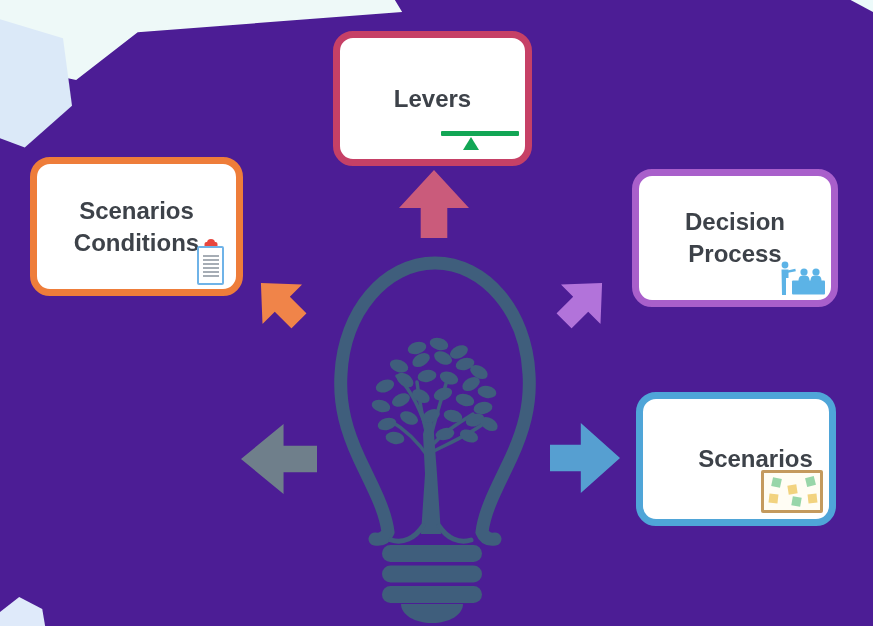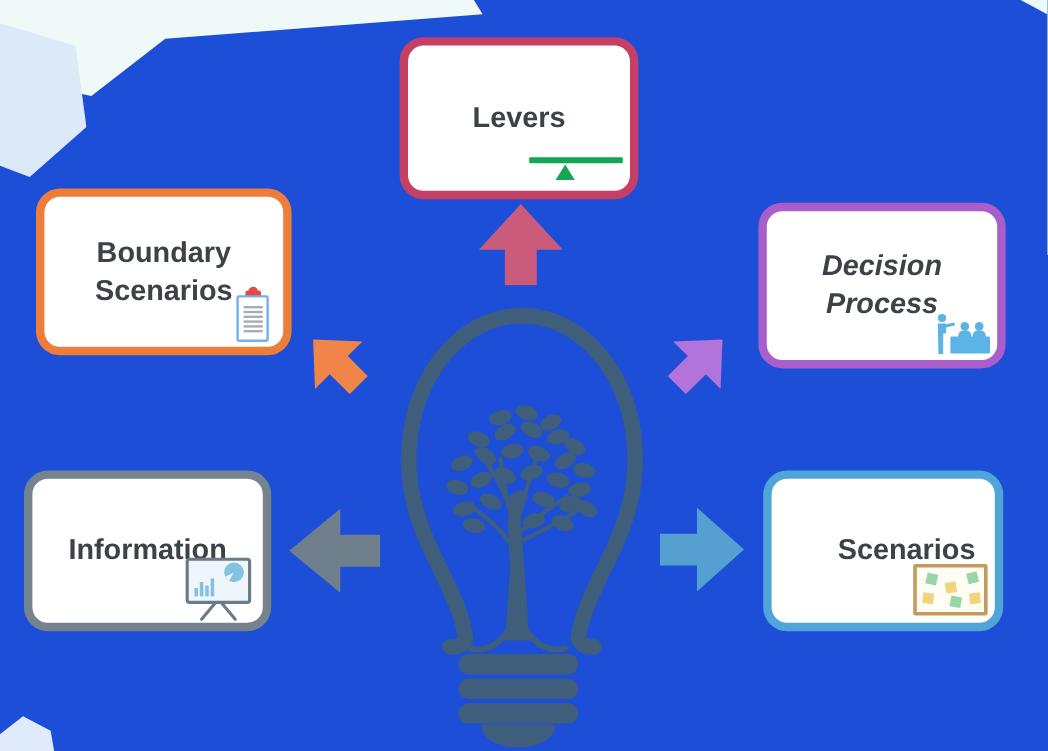--- a/index.html
+++ b/index.html
@@ -1,16 +1,16 @@
 <!DOCTYPE html>
 <html><head>
 <meta charset="utf-8">
 <style>
   html,body{margin:0;padding:0;background:#ffffff;}
-  .canvas{position:relative;width:873px;height:626px;overflow:hidden;background:#1d4ed8;
+  .canvas{position:relative;width:873px;height:626px;overflow:hidden;background:#4c1d95;
           font-family:"Liberation Sans",sans-serif;}
   
   .bg-shape{position:absolute;pointer-events:none;}
   .bg-hex-a{left:0;top:0;width:405px;height:85px;background:#eef9f8;
             clip-path:polygon(0 0,97.5% 0,99.3% 14%,34% 38%,18.8% 94%,0 75%);}
   .bg-hex-b{left:0;top:18px;width:75px;height:135px;background:#dbe9f8;
             clip-path:polygon(0 1%,84% 15%,96% 65%,33% 96%,0 89%);}
   .bg-hex-c{left:0;top:594px;width:48px;height:32px;background:#dfeafa;
             clip-path:polygon(0 56%,40% 9%,88% 47%,94% 100%,0 100%);}
   .bg-hex-d{left:845px;top:0;width:28px;height:12px;background:#ecfafa;
@@ -143,67 +143,49 @@
 
   <div class="node node-levers" style="border-color: rgb(198, 64, 102);">
     <span class="node-label">Levers</span>
     <div class="icon-seesaw">
       <div class="seesaw-bar" style="background: rgb(18, 166, 85);"></div>
       <div class="seesaw-tri" style="border-bottom-color: rgb(18, 166, 85);"></div>
     </div>
   </div>
 
   <div class="node node-boundary" style="border-color: rgb(238, 125, 58);">
-    <span class="node-label">Boundary Scenarios</span>
+    <span class="node-label">Scenarios Conditions</span>
     <div class="icon-clipboard">
       <div class="clip-knob"></div>
       <div class="clip-tab"></div>
       <div class="clip-board">
         <div class="clip-line"></div>
           <div class="clip-line"></div>
           <div class="clip-line"></div>
         <div class="clip-line"></div>
           <div class="clip-line"></div>
           <div class="clip-line"></div>
       </div>
     </div>
   </div>
 
-  <div class="node node-decision" style="border-color: rgb(169, 95, 203); font-style: italic;">
+  <div class="node node-decision" style="border-color: rgb(169, 95, 203);">
     <span class="node-label">Decision Process</span>
     <svg class="icon-panel" width="46" height="36" viewBox="0 0 46 36" fill="#5cb3e6">
       <circle cx="6" cy="5" r="3.4"></circle>
       <path d="M2.5 9.5 L9.5 9.5 L9.5 18 L7 18 L7 35 L3 35 Z"></path>
       <rect x="8.5" y="10.5" width="8" height="2.4" transform="rotate(-12 8.5 10.5)"></rect>
       <circle cx="25" cy="12" r="3.6"></circle>
       <path d="M19.5 21 C19.5 16.5 21.5 15.5 25 15.5 C28.5 15.5 30.5 16.5 30.5 21 Z"></path>
       <circle cx="37" cy="12" r="3.6"></circle>
       <path d="M31.5 21 C31.5 16.5 33.5 15.5 37 15.5 C40.5 15.5 42.5 16.5 42.5 21 Z"></path>
       <rect x="13" y="20.5" width="33" height="14" rx="1"></rect>
     </svg>
   </div>
 
-  <div class="node node-information" style="border-color: rgb(117, 131, 142);">
-    <span class="node-label">Information</span>
-    <svg class="icon-easel" width="56" height="55" viewBox="0 0 56 55">
-      <rect x="2" y="3" width="52" height="36" rx="2" fill="#eef6fb" stroke="#6b7b85" stroke-width="2.6"></rect>
-      <g fill="#85c2e2">
-        <rect x="8" y="27" width="3" height="7"></rect>
-        <rect x="12.5" y="22" width="3" height="12"></rect>
-        <rect x="17" y="25" width="3" height="9"></rect>
-        <rect x="21.5" y="19" width="3" height="15"></rect>
-      </g>
-      <circle cx="41" cy="14" r="8.2" fill="#85c2e2"></circle>
-      <path d="M41 14 L33.6 17.6 L36.6 21.4 Z" fill="#eef6fb"></path>
-      <g stroke="#6b7b85" stroke-width="2.6" stroke-linecap="round">
-        <line x1="25" y1="40" x2="14" y2="53"></line>
-        <line x1="31" y1="40" x2="42" y2="53"></line>
-      </g>
-    </svg>
-  </div>
 
   <div class="node node-scenarios" style="border-color: rgb(79, 165, 216);">
     <span class="node-label">Scenarios</span>
     <div class="icon-board" style="border-color: rgb(196, 154, 94);">
       <span class="note n1"></span>
       <span class="note n2"></span>
       <span class="note n3"></span>
       <span class="note n4"></span>
       <span class="note n5"></span>
       <span class="note n6"></span>

